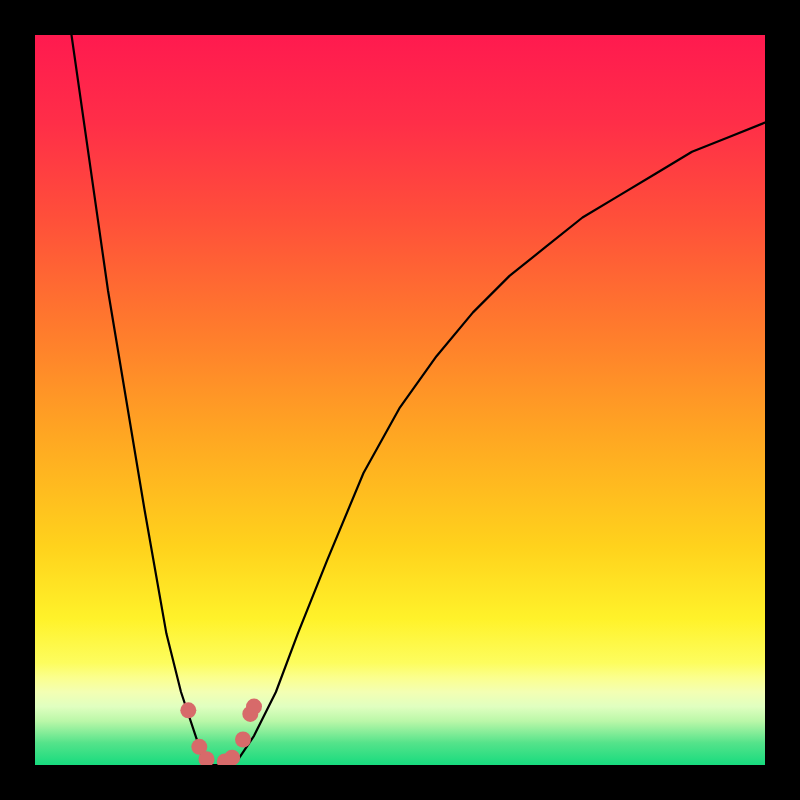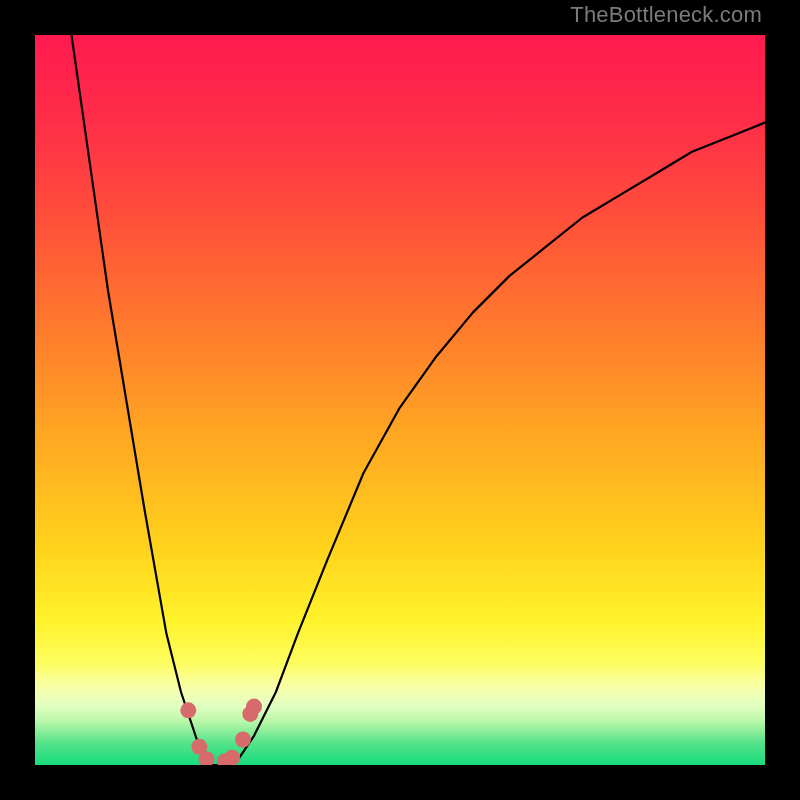--- a/index.html
+++ b/index.html
@@ -50,21 +50,20 @@
     width: 730px;
     height: 730px;
     overflow: visible;
   }
 </style>
 </head>
 <body>
 
 <div class="frame">
 
-  <div class="watermark">TheBottleneck.com</div>
 
   <div class="plot">
 
     <div class="grad" id="grad" style="background: linear-gradient(rgb(255, 26, 79) 0%, rgb(255, 46, 72) 12%, rgb(255, 79, 58) 25%, rgb(255, 122, 45) 40%, rgb(255, 167, 34) 55%, rgb(255, 210, 28) 70%, rgb(255, 242, 42) 80%, rgb(253, 253, 94) 86%, rgb(251, 255, 141) 88%, rgb(243, 255, 179) 90%, rgb(224, 255, 192) 92%, rgb(186, 247, 168) 94%, rgb(84, 227, 138) 97%, rgb(23, 219, 126) 100%);"></div>
 
     <svg class="curve" viewBox="0 0 730 730" preserveAspectRatio="none">
       <path id="curve-path" fill="none" stroke-width="2.2" stroke-linecap="round" stroke-linejoin="round" d="M36.5 0.0 L73.0 255.5 L109.5 474.5 L131.4 598.6 L146.0 657.0 L160.6 700.8 L167.9 722.7 L175.2 730.0 L182.5 730.0 L189.8 730.0 L197.1 730.0 L204.4 722.7 L219.0 700.8 L240.9 657.0 L262.8 598.6 L292.0 525.6 L328.5 438.0 L365.0 372.3 L401.5 321.2 L438.0 277.4 L474.5 240.9 L511.0 211.7 L547.5 182.5 L584.0 160.6 L620.5 138.7 L657.0 116.8 L693.5 102.2 L730.0 87.6" stroke="#000000"></path>
       <g id="markers">
           <circle cx="153.3" cy="675.3" r="8" fill="#d76a6a"></circle>
           <circle cx="164.3" cy="711.8" r="8" fill="#d76a6a"></circle>

